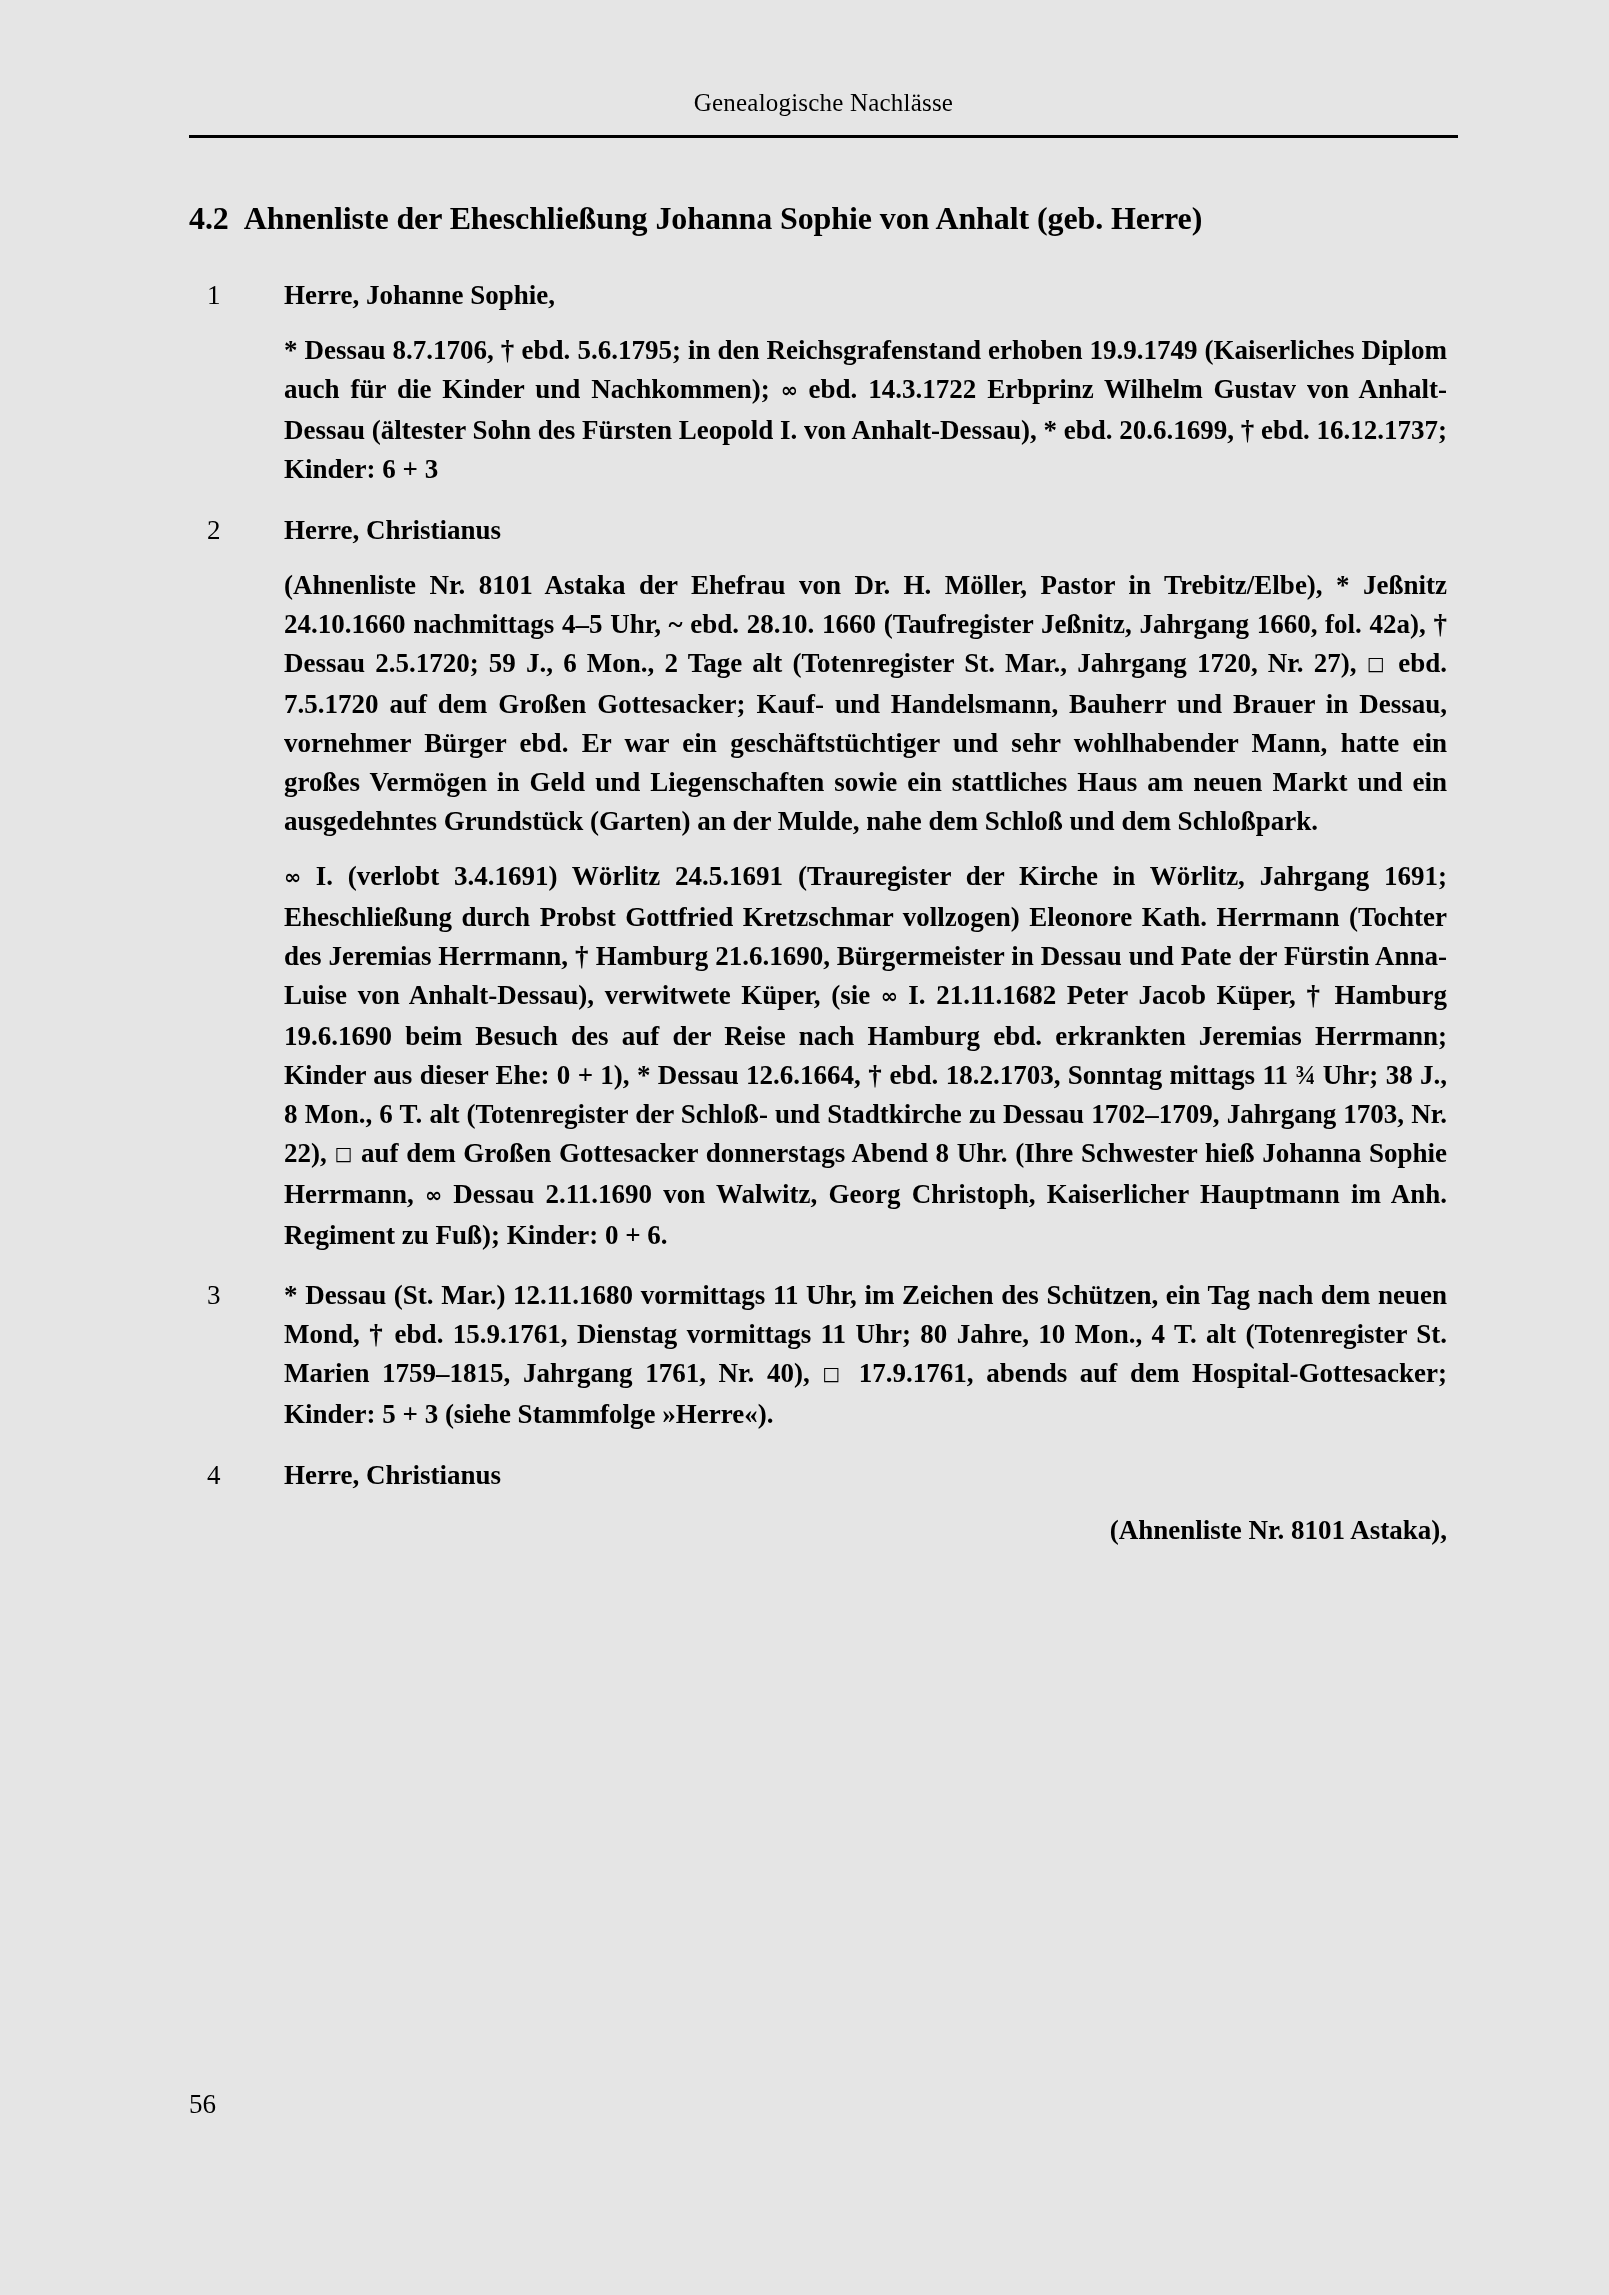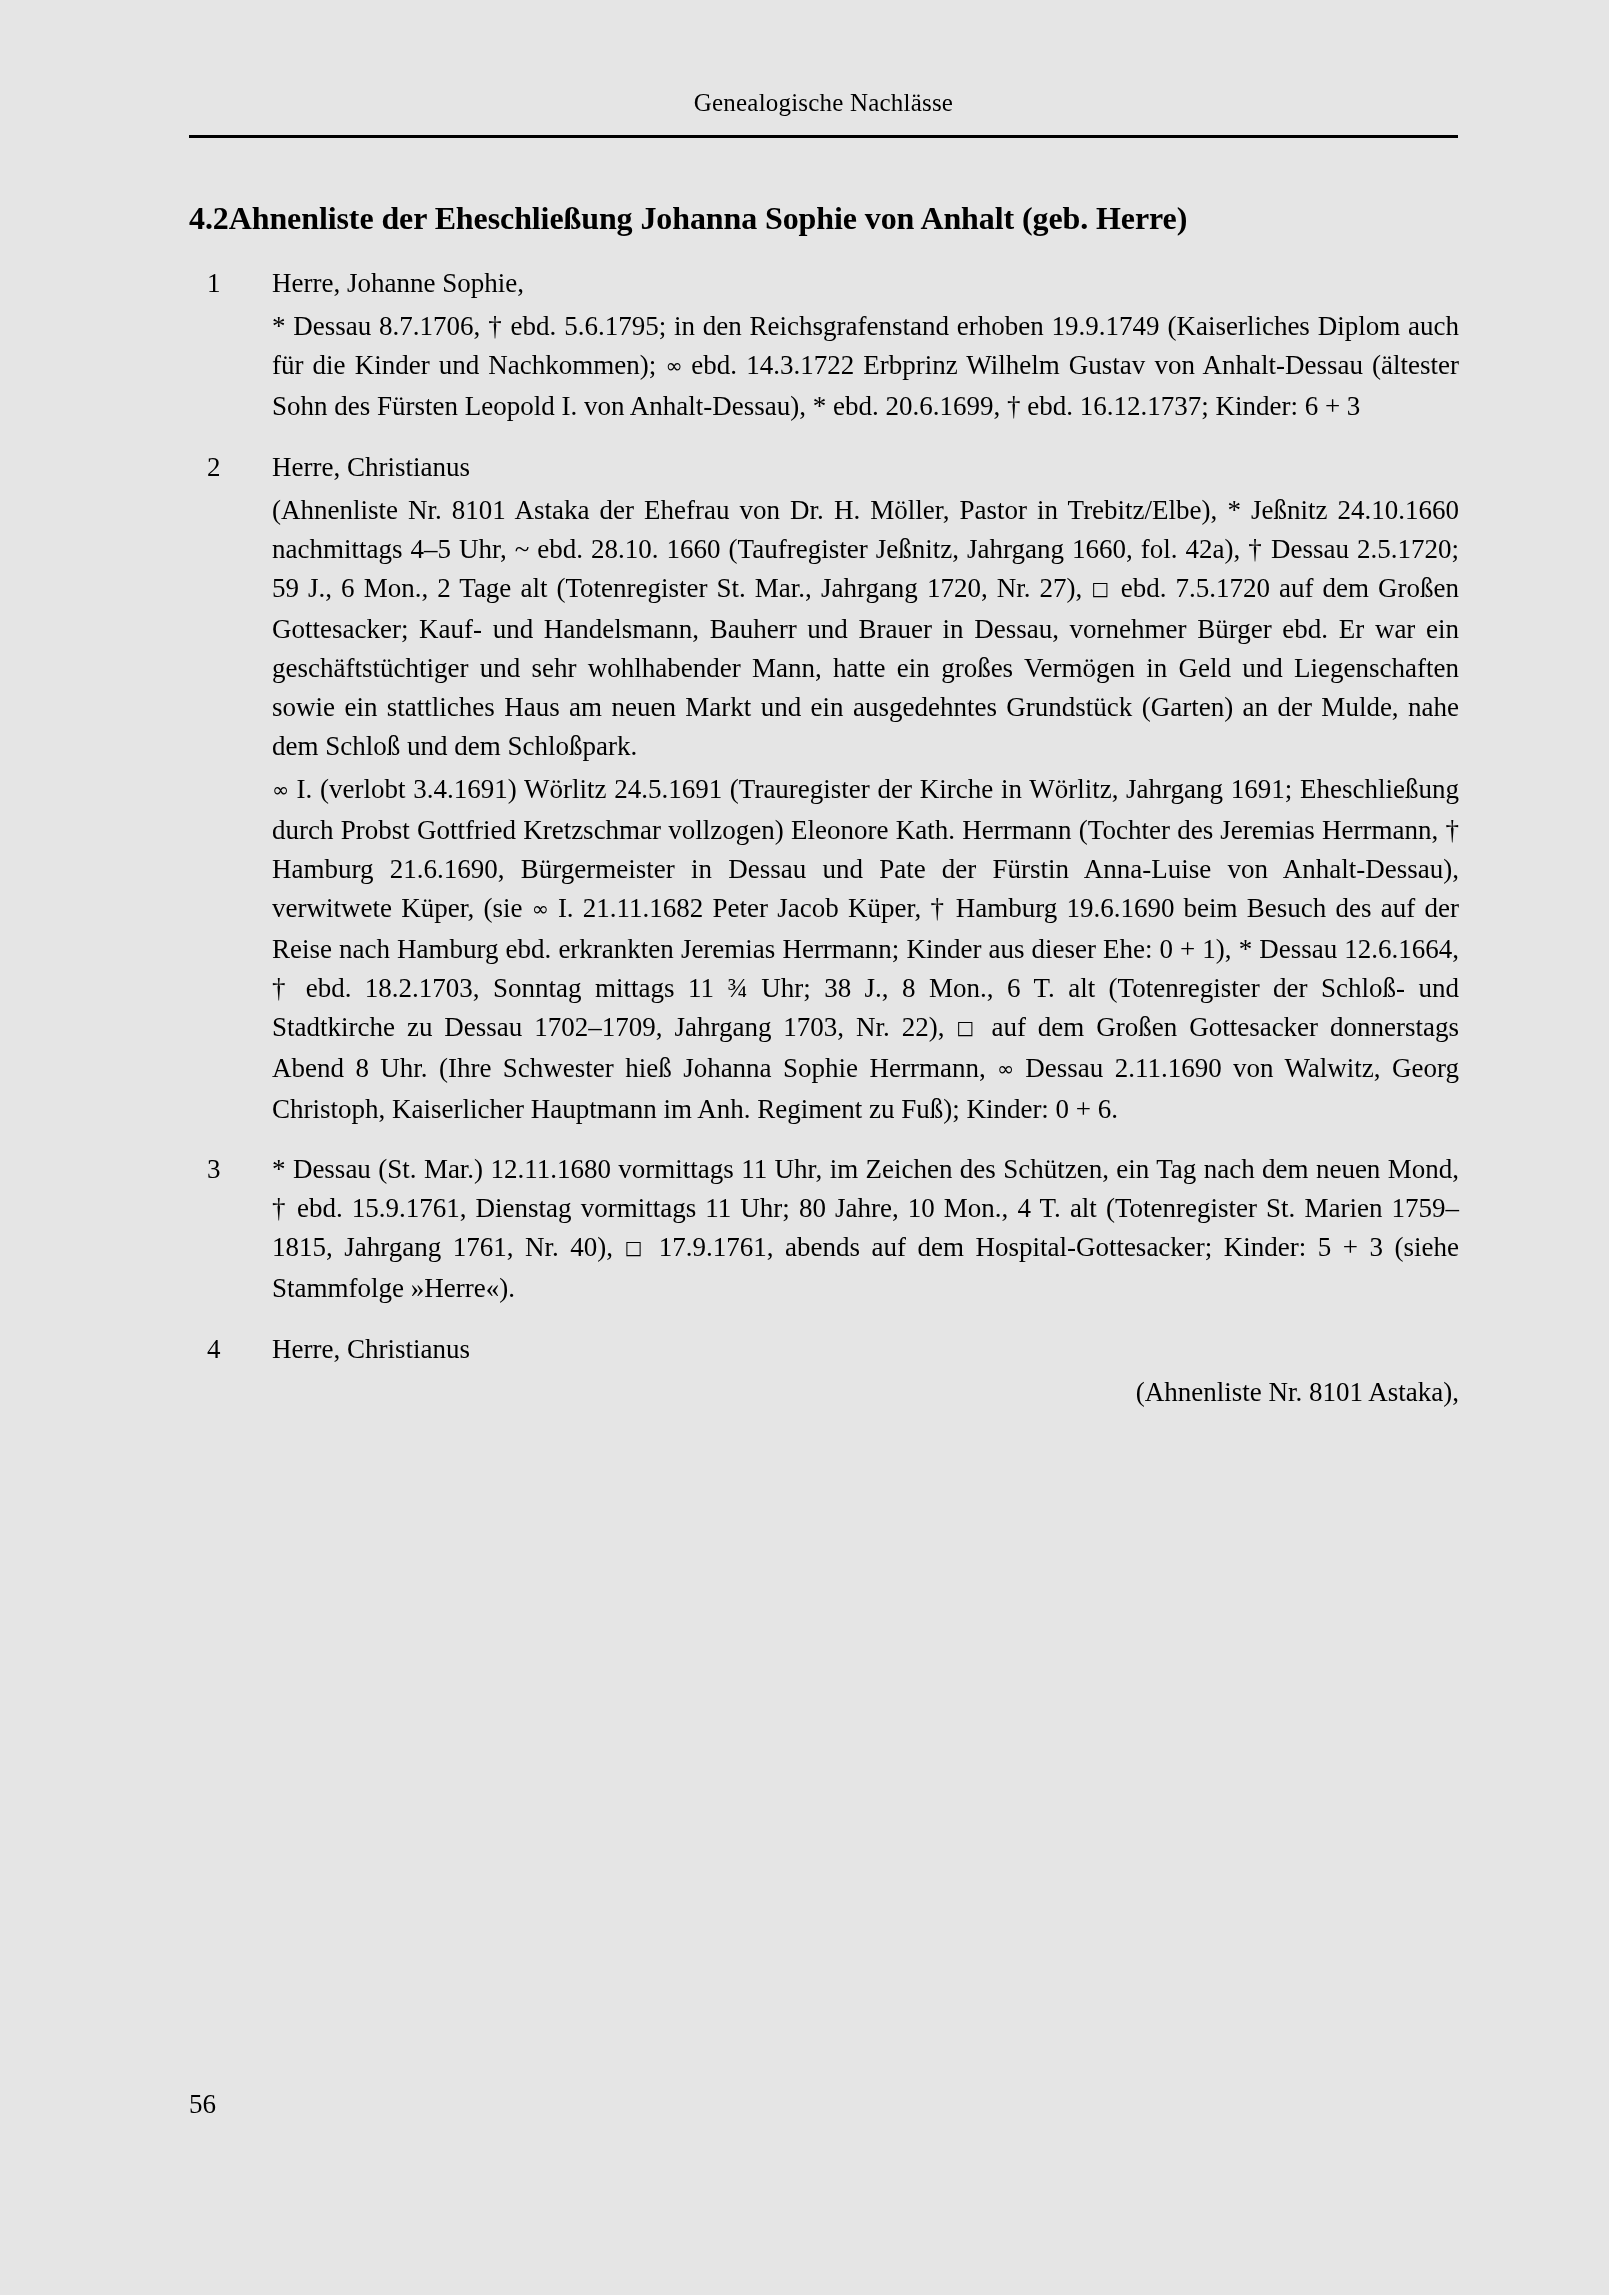--- a/index.html
+++ b/index.html
@@ -49,20 +49,21 @@
     left: 189px;
     top: 178px;
     width: 1274px;
     font-size: 32px;
     font-weight: bold;
     line-height: 1.2;
     letter-spacing: -0.1px;
   }
 
   .section-heading .sec-num {
+    margin-right: 15px;
   }
 
   
   .entries {
     position: absolute;
     left: 189px;
     top: 260px;
     width: 1274px;
   }
 
@@ -83,22 +84,23 @@
   }
 
   .entry-body {
     font-size: 27px;
     line-height: 39px;
   }
 
   .para {
     text-align: justify;
     text-justify: inter-word;
-    margin: 4px;
+    margin: 16px;
     hyphens: none;
+    font-weight: bold;
   }
 
   
   .para.name-line {
     text-align: left;
   }
 
   .para.ragged {
     text-align: right;
   }

